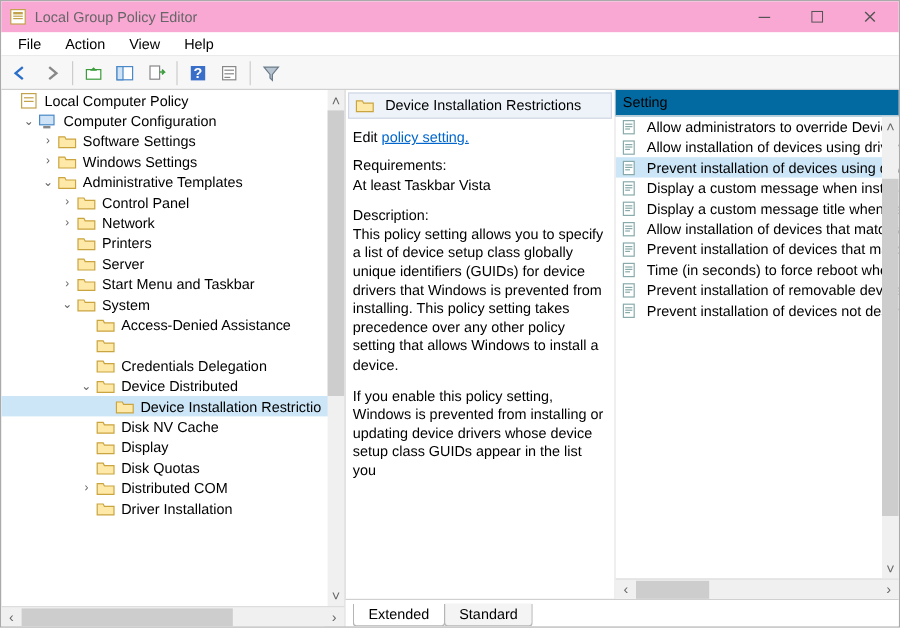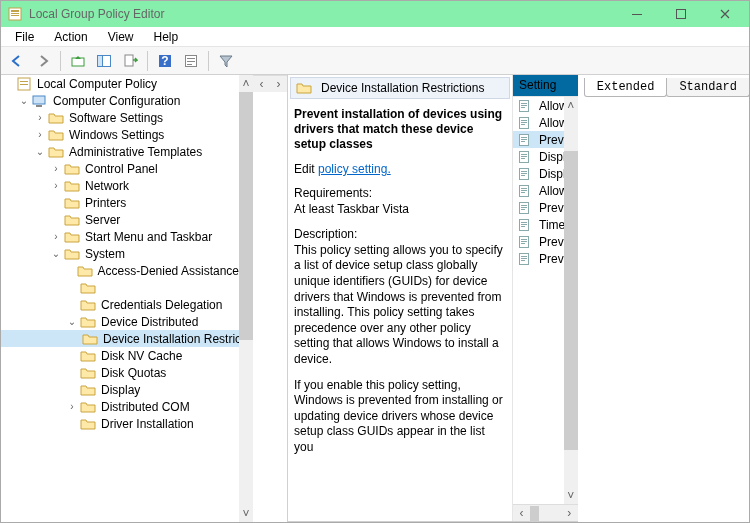--- a/index.html
+++ b/index.html
@@ -1,64 +1,64 @@
 <!DOCTYPE html>
 <html><head>
 <meta charset="utf-8">
 <style>
   * { box-sizing: border-box; margin: 0; padding: 0; font-family: "Segoe UI", Tahoma, sans-serif; font-size: 12px; }
   body { background: #fff; color: #000; width: 750px; height: 523px; overflow: hidden; display: flex; flex-direction: column; border: 1px solid #aaa; }
 
   
-  .titlebar { display: flex; align-items: center; height: 26px; padding: 0 2px; background: #86efac; }
+  .titlebar { display: flex; align-items: center; height: 26px; padding: 0 2px; background: #f9a8d4; }
   .titlebar .icon { width: 16px; height: 16px; margin: 0 6px 0 4px; display:flex;align-items:center;justify-content:center;}
   .titlebar .title { flex: 1; color: #666; font-size: 12px; }
   .winbtn { width: 44px; height: 26px; display: flex; align-items: center; justify-content: center; color:#555;}
 
   
   .menubar { display: flex; align-items: center; height: 20px; padding: 0 4px; background: #fff; border-bottom:1px solid #e5e5e5;text-align:right;}
   .menubar .menuitem { padding: 2px 10px; }
 
   
   .toolbar { display: flex; align-items: center; height: 28px; padding: 2px 4px; background: #f7f7f7; border-bottom: 1px solid #d0d0d0; gap: 2px;}
   .tbtn { width: 24px; height: 24px; display: flex; align-items: center; justify-content: center; border: 1px solid transparent;}
   .tsep { width:1px; height:20px; background:#ccc; margin:0 3px;}
 
   
   .main { flex:1; display:flex; min-height:0; }
-  .left-pane { width:287px; border-right:1px solid #d0d0d0; display:flex; flex-direction:row; min-height:0;}
+  .left-pane { width:287px; border-right:1px solid #d0d0d0; display:flex; flex-direction:column; min-height:0;}
   .tree-wrap { flex:1; overflow:hidden; position:relative;}
   .tree { position:absolute; inset:0 12px 0 0; overflow:auto;}
   .tree ul { list-style:none; }
   .tree li { white-space:nowrap; }
   .row { display:flex; align-items:center; height:17px; padding-left: calc(var(--d,0) * 16px); }
   .exp { width:14px; text-align:center; color:#666; font-size:10px; user-select:none;}
   .nicon { width:16px; height:16px; margin:0 3px 0 1px; display:flex;align-items:center;justify-content:center;}
   .row.sel { background:#cde6f7;}
   .row .lbl { padding:0 2px;}
 
-  .right-pane { flex:1; display:flex; flex-direction:row; min-height:0;}
+  .right-pane { flex:1; display:flex; flex-direction:column; min-height:0;}
   .content-row { flex:1; display:flex; min-height:0; border-bottom:1px solid #d0d0d0;}
   .detail-col { width:224px; display:flex; flex-direction:column; min-height:0;}
   .header-band { display:flex; align-items:center; height:22px; background:#eef3fa; border:1px solid #d0d7e5; margin:2px; padding-left:4px; gap:6px;}
   .detail-body { padding:6px 8px 4px 6px; overflow:hidden; flex:1; font-size:12px;}
   .detail-title { font-weight:bold; margin-bottom:10px; line-height:1.25;}
   .link { color:#0066cc; text-decoration:underline;}
   .para { margin-top:10px; line-height:1.3;}
 
   .list-col { flex:1; display:flex; flex-direction:column; min-height:0; border-left:1px solid #e5e5e5;}
   .list-header { height:22px; background:#0369a1; border-bottom:1px solid #e5e5e5; padding:3px 6px 0 6px;}
   .list-body { flex:1; overflow:hidden; position:relative;}
   .list-inner { position:absolute; inset:0 14px 0 0;}
   .litem { display:flex; align-items:center; height:17px; padding-left:4px; gap:4px; white-space:nowrap;}
   .litem.sel { background:#cde6f7;}
 
   
   .tabbar { height:22px; display:flex; align-items:flex-end; padding-left:6px; background:#fff;}
-  .tab { border:1px solid #b5b5b5; border-top:none; padding:2px 12px 2px 12px; background:#f4f4f4; margin-right:-1px; position:relative; border-radius:0 0 3px 3px;font-family:Liberation Mono, monospace;}
+  .tab { border:1px solid #b5b5b5; border-top:none; padding:2px 12px 2px 12px; background:#f4f4f4; margin-right:-1px; position:relative; border-radius:0 0 3px 3px;}
   .tab.active { background:#fff; z-index:2;}
 
   
   .hscroll { height:17px; background:#f0f0f0; border-top:1px solid #ddd; display:flex; align-items:center;}
   .hscroll .arrow{width:17px;height:15px;display:flex;align-items:center;justify-content:center;color:#666;}
   .hscroll .track{flex:1;height:15px;background:#f0f0f0;position:relative;}
   .hscroll .thumb{position:absolute;height:15px;background:#cdcdcd;}
   .vscroll{position:absolute;right:0;top:0;bottom:0;width:14px;background:#f0f0f0;display:flex;flex-direction:column;}
   .vscroll .arrow{height:17px;display:flex;align-items:center;justify-content:center;color:#666;}
   .vscroll .vtrack{flex:1;position:relative;}
@@ -353,32 +353,32 @@
               </div>
             </li>
           <li>
               <div class="row" style="--d:4">
                 <span class="exp"></span>
                 <span class="nicon fold">
                   <svg width="16" height="16">
                     <path d="M1 4 L6 4 L7 6 L15 6 L15 13 L1 13 Z" fill="#ffe9a8" stroke="#caa43f"></path>
                   </svg>
                 </span>
+                <span class="lbl">Display</span>
+              </div>
+            </li>
+          <li>
+              <div class="row" style="--d:4">
+                <span class="exp"></span>
+                <span class="nicon fold">
+                  <svg width="16" height="16">
+                    <path d="M1 4 L6 4 L7 6 L15 6 L15 13 L1 13 Z" fill="#ffe9a8" stroke="#caa43f"></path>
+                  </svg>
+                </span>
                 <span class="lbl">Disk Quotas</span>
-              </div>
-            </li>
-          <li>
-              <div class="row" style="--d:4">
-                <span class="exp"></span>
-                <span class="nicon fold">
-                  <svg width="16" height="16">
-                    <path d="M1 4 L6 4 L7 6 L15 6 L15 13 L1 13 Z" fill="#ffe9a8" stroke="#caa43f"></path>
-                  </svg>
-                </span>
-                <span class="lbl">Display</span>
               </div>
             </li>
           <li>
               <div class="row" style="--d:4">
                 <span class="exp">›</span>
                 <span class="nicon fold">
                   <svg width="16" height="16">
                     <path d="M1 4 L6 4 L7 6 L15 6 L15 13 L1 13 Z" fill="#ffe9a8" stroke="#caa43f"></path>
                   </svg>
                 </span>
@@ -421,21 +421,20 @@
       <div class="detail-col">
         <div class="header-band">
           <span class="nicon fold">
               <svg width="16" height="16">
                 <path d="M1 4 L6 4 L7 6 L15 6 L15 13 L1 13 Z" fill="#ffe9a8" stroke="#caa43f"></path>
               </svg>
             </span>
           <span>Device Installation Restrictions</span>
         </div>
         <div class="detail-body">
-          <div class="detail-title">Prevent installation of devices using drivers that match these device setup classes</div>
           <div>
             <span>Edit </span><a href="#" class="link">policy setting.</a>
           </div>
           <div class="para">
             <div>Requirements:</div>
             <div>At least Taskbar Vista</div>
           </div>
           <div class="para">
             <div>Description:</div>
             <div>This policy setting allows you to specify a list of device setup class globally unique identifiers (GUIDs) for device drivers that Windows is prevented from installing. This policy setting takes precedence over any other policy setting that allows Windows to install a device.</div>

